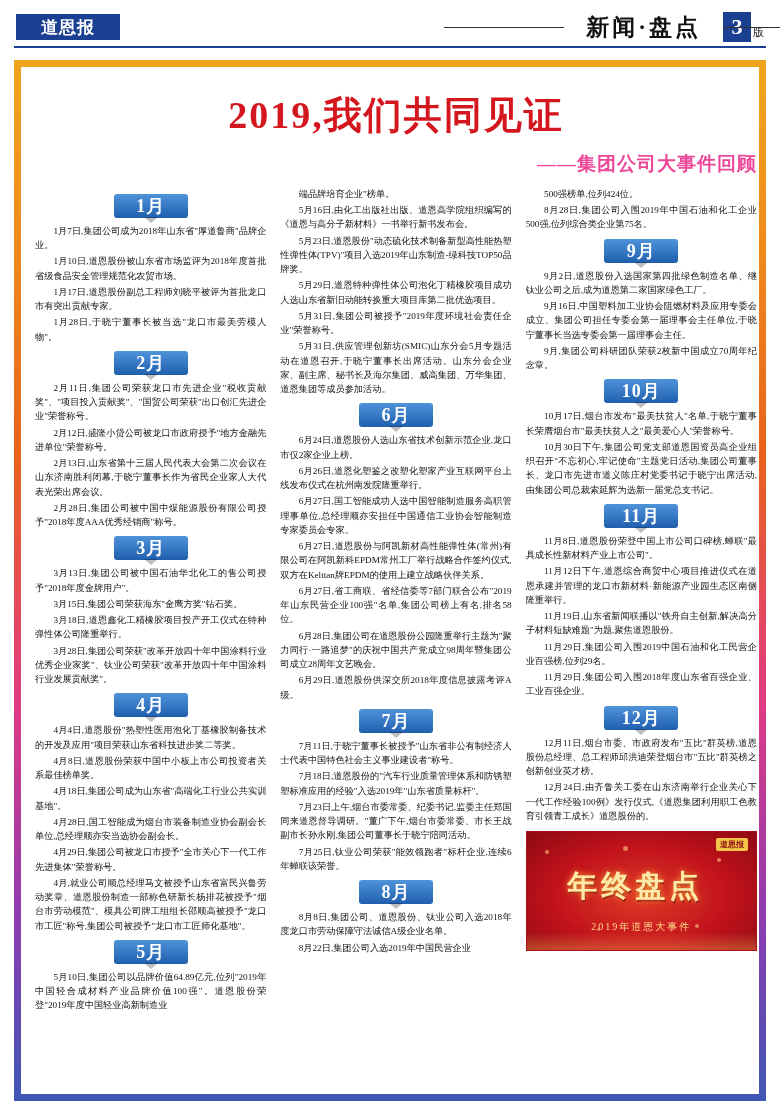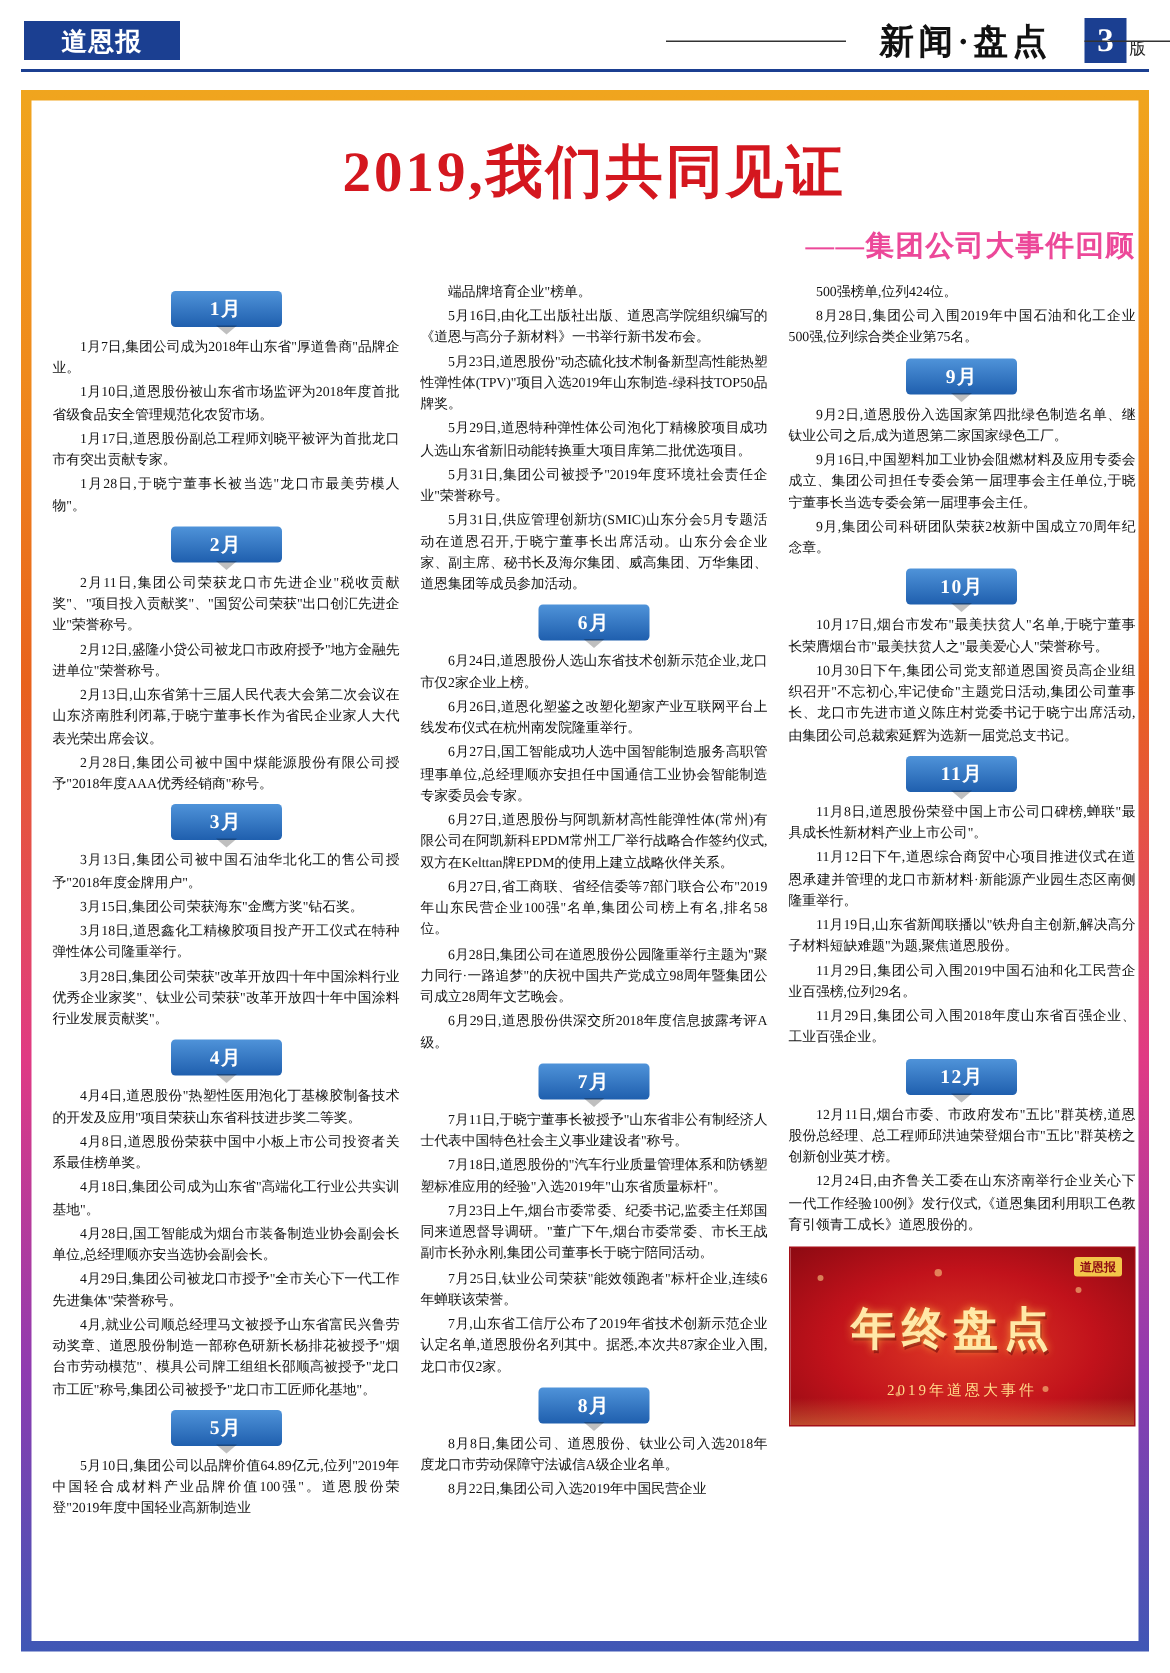--- a/index.html
+++ b/index.html
@@ -155,21 +155,21 @@
     justify-content: center;
   }
   .month-badge .ribbon {
     position: absolute;
     inset: 0;
     border-radius: 3px;
   }
   .month-badge .txt {
     position: relative;
     color: #fff;
-    font-size: 13px;
+    font-size: 18px;
     font-weight: bold;
     letter-spacing: 1px;
   }
   .month-badge::after {
     content: "";
     position: absolute;
     left: 50%;
     bottom: -5px;
     transform: translateX(-50%);
     border-left: 7px solid transparent;
@@ -320,21 +320,20 @@
         <p>6月29日,道恩股份供深交所2018年度信息披露考评A级。</p>
 
         <div class="month-badge">
           <span class="ribbon" style="background:linear-gradient(180deg,#4f93d9,#1f5fae)"></span>
           <span class="txt">7月</span>
         </div>
         <p>7月11日,于晓宁董事长被授予"山东省非公有制经济人士代表中国特色社会主义事业建设者"称号。</p>
         <p>7月18日,道恩股份的"汽车行业质量管理体系和防锈塑塑标准应用的经验"入选2019年"山东省质量标杆"。</p>
         <p>7月23日上午,烟台市委常委、纪委书记,监委主任郑国同来道恩督导调研。"董广下午,烟台市委常委、市长王战副市长孙永刚,集团公司董事长于晓宁陪同活动。</p>
         <p>7月25日,钛业公司荣获"能效领跑者"标杆企业,连续6年蝉联该荣誉。</p>
-        <p>7月,山东省工信厅公布了2019年省技术创新示范企业认定名单,道恩股份名列其中。据悉,本次共87家企业入围,龙口市仅2家。</p>
 
         <div class="month-badge">
           <span class="ribbon" style="background:linear-gradient(180deg,#4f93d9,#1f5fae)"></span>
           <span class="txt">8月</span>
         </div>
         <p>8月8日,集团公司、道恩股份、钛业公司入选2018年度龙口市劳动保障守法诚信A级企业名单。</p>
         <p>8月22日,集团公司入选2019年中国民营企业</p>
       </div>
 
       <div class="col">

